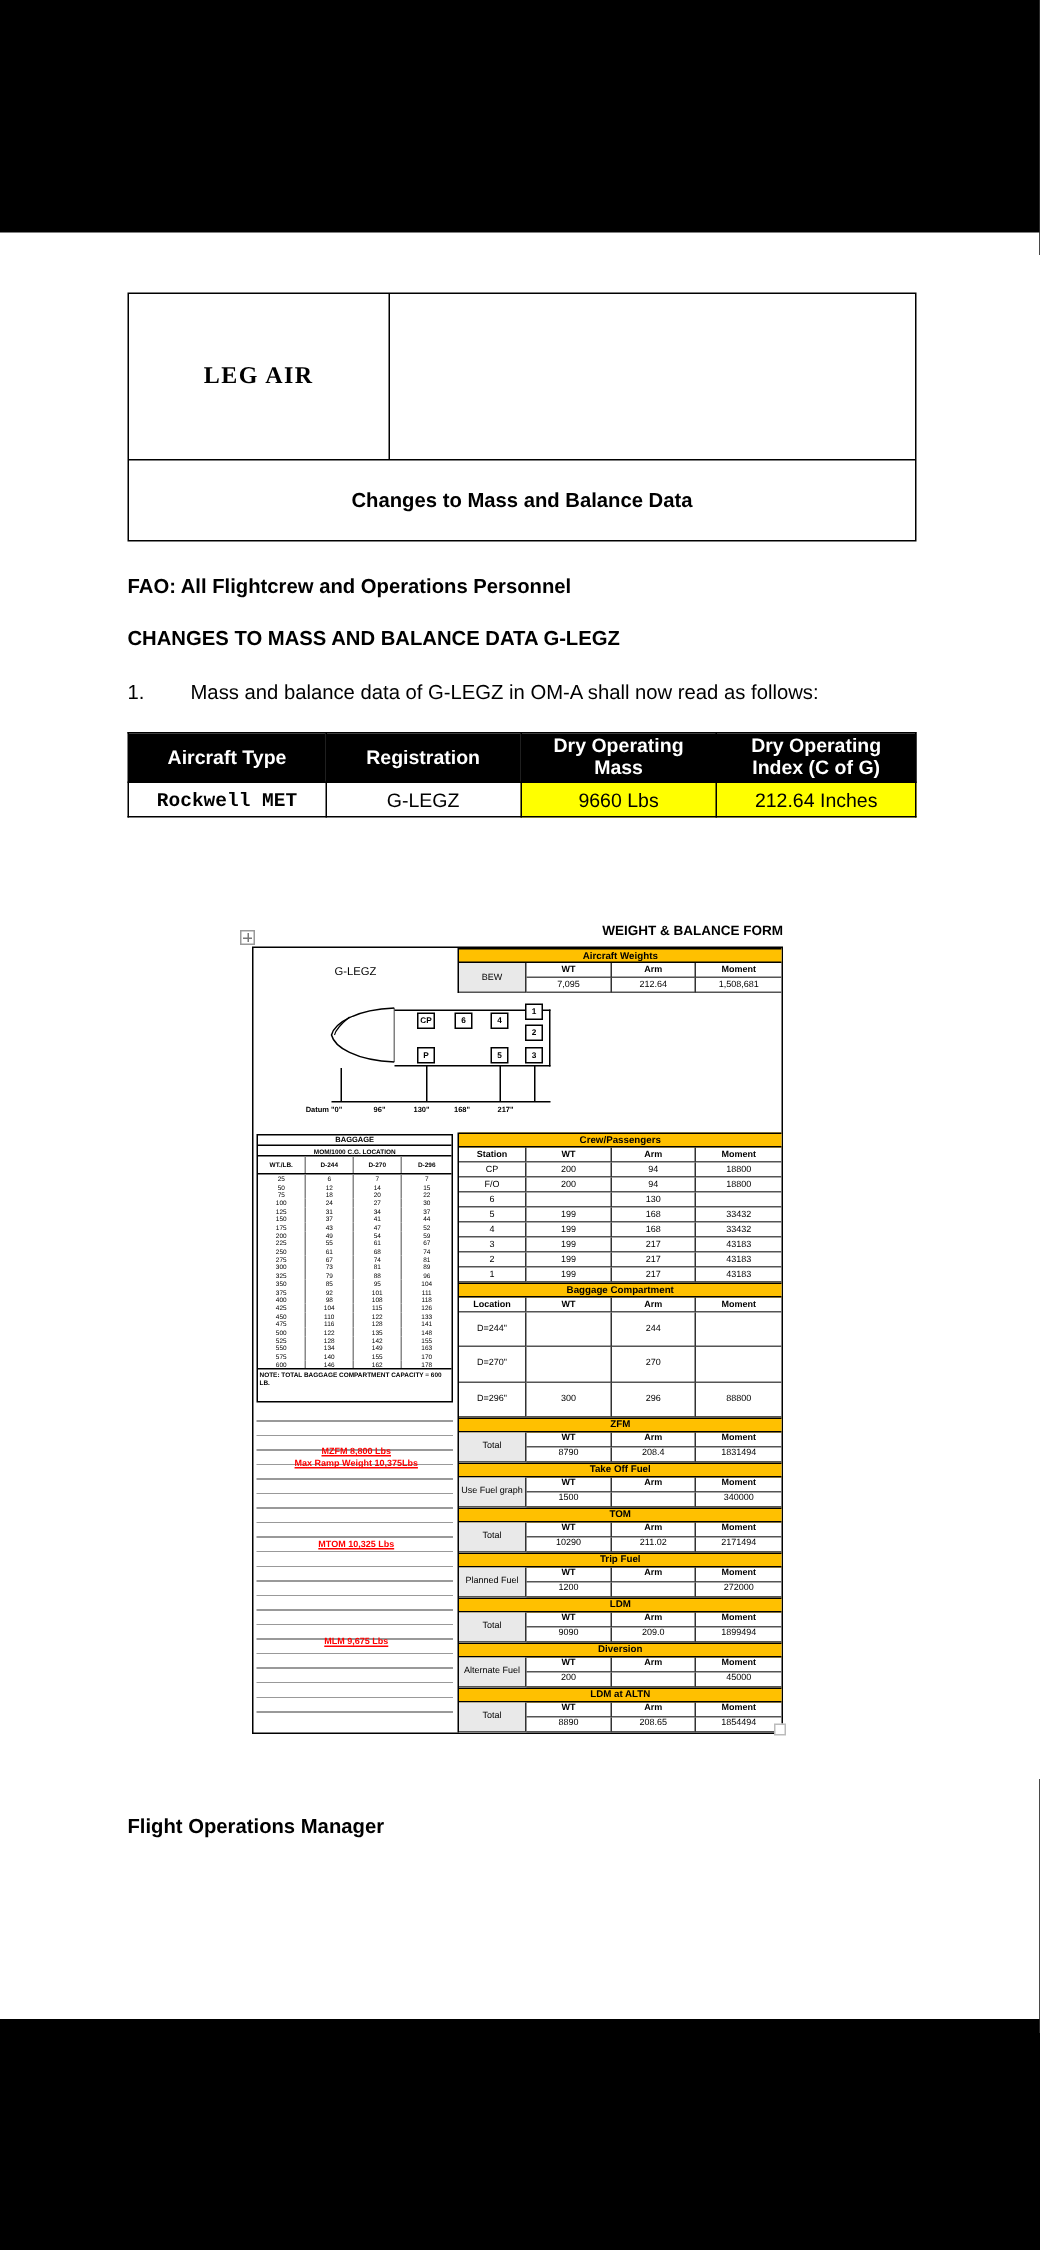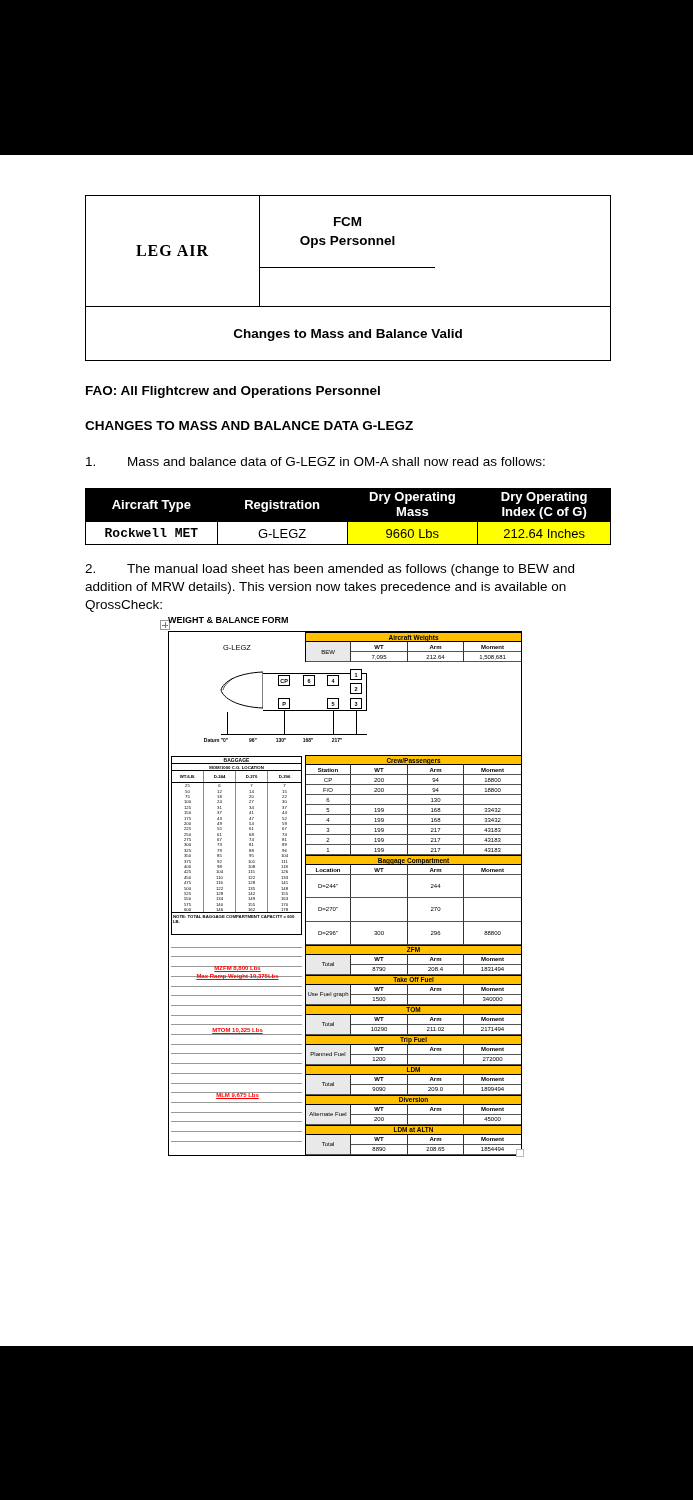--- a/index.html
+++ b/index.html
@@ -35,21 +35,21 @@
   .mb-table { position:absolute; left:85px; top:333px; width:526px; border-collapse:collapse; text-align:center;
               font-size:13px; }
   .mb-table th { background:#000; color:#fff; font-weight:bold; border:1px solid #000; height:33px;
                  line-height:1.15; padding:1px 6px; vertical-align:middle; font-size:13px; }
   .mb-table td { border:1px solid #000; height:23px; font-size:13px; }
   .mb-table td.bold { font-weight:bold;font-family:Liberation Mono, monospace; }
   .mb-table td.hl { background:#FFFF00; }
 
   
   .form { position:absolute; left:160px; top:460px; width:366px; height:548px; }
-  .form-title { position:absolute; left:8px; top:0; width:354px; text-align:left; font-size:9px; font-weight:bold; }
+  .form-title { position:absolute; left:8px; top:0; width:354px; text-align:right; font-size:9px; font-weight:bold; }
   .anchor { position:absolute; left:0; top:5px; width:10px; height:10px; border:1px solid #999; }
   .anchor::before { content:""; position:absolute; left:1px; top:4px; width:6px; height:1px; background:#777; }
   .anchor::after  { content:""; position:absolute; left:4px; top:1px; width:1px; height:6px; background:#777; }
   .handle { position:absolute; left:356px; top:534px; width:8px; height:8px; border:1px solid #bbb; background:#fff; }
 
   .fbox { position:absolute; left:8px; top:16px; width:354px; height:525px; border:1px solid #000; background:#fff;
           display:flex; flex-direction:column; }
   .rowA { display:flex; height:30px; }
   .fleft-top { width:137px; border-right:1px solid #000; display:flex; align-items:center; justify-content:center;
                font-size:7.5px; }
@@ -106,29 +106,22 @@
 
 <div class="screen">
   <div class="bezel top"></div>
   <div class="bezel bottom"></div>
 
   <div class="page">
 
     <div class="hdr-table">
       <div class="hdr-top">
         <div class="hdr-logo">LEG AIR</div>
-        <div class="hdr-right">
-          <div class="hdr-aud">
-            <div>FCM</div>
-            <div>Ops Personnel</div>
-          </div>
-          <div class="hdr-aud-empty"></div>
-        </div>
       </div>
-      <div class="hdr-title">Changes to Mass and Balance Valid</div>
+      <div class="hdr-title">Changes to Mass and Balance Data</div>
     </div>
 
     <div class="t b" style="top:262px;">CHANGES TO MASS AND BALANCE DATA G-LEGZ</div>
     <div class="t b" style="top:227px;">FAO: All Flightcrew and Operations Personnel</div>
 
     <div class="t" style="top:298px;">
       <span class="num">1.</span><span>Mass and balance data of G-LEGZ in OM-A shall now read as follows:</span>
     </div>
 
     <table class="mb-table">
@@ -149,23 +142,20 @@
       <tbody>
         <tr>
           <td class="bold">Rockwell MET</td>
           <td>G-LEGZ</td>
           <td class="hl">9660 Lbs</td>
           <td class="hl">212.64 Inches</td>
         </tr>
       </tbody>
     </table>
 
-    <div class="t" style="top:405px;">
-      <span class="num">2.</span><span>The manual load sheet has been amended as follows (change to BEW and addition of MRW details). This version now takes precedence and is available on QrossCheck:</span>
-    </div>
 
     <div class="form">
       <div class="anchor"></div>
       <div class="form-title">WEIGHT &amp; BALANCE FORM</div>
 
       <div class="fbox">
 
         <div class="rowA">
           <div class="fleft-top">G-LEGZ</div>
           <div class="rowA-right" id="aw-sec">
@@ -602,14 +592,15 @@
                     </div>
                   </div>
                 </div>
               </div>
           </div>
         </div>
       </div>
       <div class="handle"></div>
     </div>
 
+    <div class="t b" style="top:1054px;">Flight Operations Manager</div>
   </div>
 </div>
 
 </body></html>

